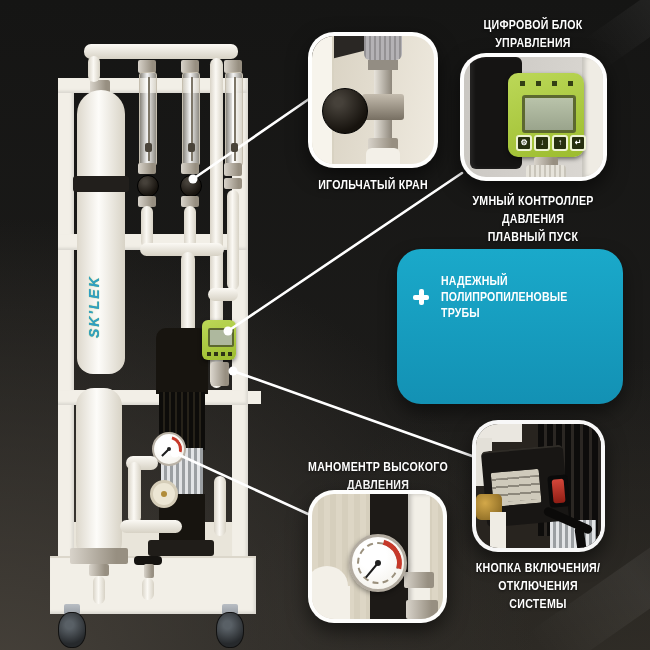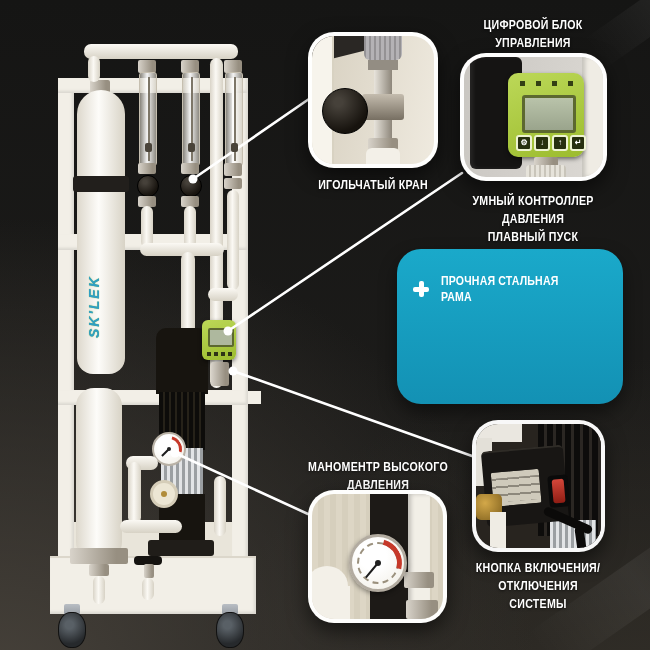--- a/index.html
+++ b/index.html
@@ -218,21 +218,21 @@
     <div class="abs ribs" style="left:62px;top:108px;width:40px;height:12px;border-radius:4px 4px 0 0;"></div>
   </div>
   <div class="lbl" style="left:428px;top:192px;width:210px;">
     <span class="ln">УМНЫЙ КОНТРОЛЛЕР ДАВЛЕНИЯ</span>
     <span class="ln">ПЛАВНЫЙ ПУСК</span>
   </div>
 
   <div class="panel">
     <div class="feat">
       <span class="plus"></span>
-      <span class="ftxt">ПРОЧНАЯ СТАЛЬНАЯ РАМА</span>
+      <span class="ftxt">НАДЕЖНЫЙ ПОЛИПРОПИЛЕНОВЫЕ ТРУБЫ</span>
     </div>
   </div>
 
   <div class="lbl" style="left:288px;top:458px;width:180px;">
     <span class="ln">МАНОМЕНТР ВЫСОКОГО</span>
     <span class="ln">ДАВЛЕНИЯ</span>
   </div>
   <div class="photo" style="left:308px;top:490px;width:131px;height:125px;background:repeating-linear-gradient(90deg,#ddd6c5 0 6px,#d6cfbd 6px 12px);">
     <div class="abs" style="left:58px;top:0;width:40px;height:125px;background:#1d1a17;"></div>
     <div class="abs" style="left:96px;top:0;width:22px;height:125px;background:#f2efe7;box-shadow:inset 3px 0 4px rgba(0,0,0,.2);"></div>

